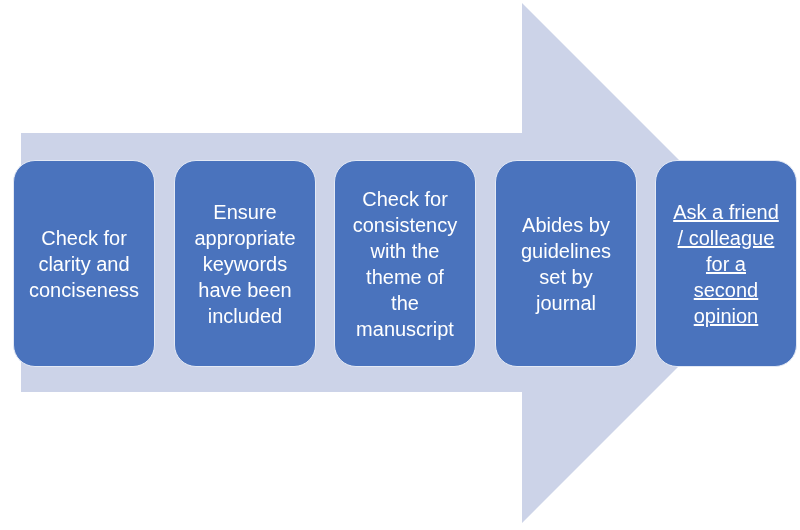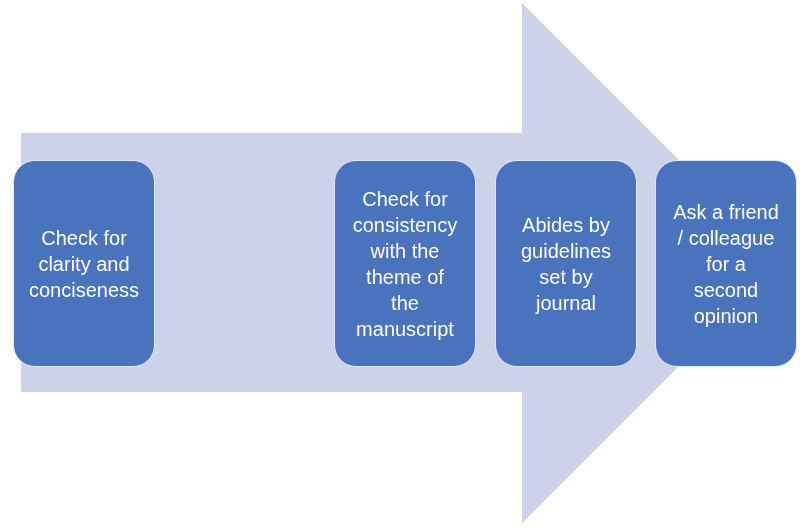--- a/index.html
+++ b/index.html
@@ -41,37 +41,44 @@
     line-height: 26px;
   }
   .step-label {
     white-space: pre-line;
     padding: 0 6px;
   }
   .step-1 { left: 13px;  }
   .step-2 { left: 174px; }
   .step-3 { left: 334px; }
   .step-4 { left: 495px; justify-content: center; }
-  .step-5 { left: 655px; }
+  .step-5 { left: 655px; text-decoration: underline; }
 </style>
 </head>
 <body>
 
 <div class="canvas">
 
   <svg class="arrow-svg" viewBox="0 0 800 530" aria-hidden="true">
     <polygon points="21,133 522,133 522,3 782,263 522,523 522,392 21,392" fill="#ccd3e8"></polygon>
   </svg>
 
   <div class="step step-1">
     <span class="step-label">Check for
 clarity and
 conciseness</span>
   </div>
 
+  <div class="step step-2">
+    <span class="step-label">Ensure
+appropriate
+keywords
+have been
+included</span>
+  </div>
 
   <div class="step step-3">
     <span class="step-label">Check for
 consistency
 with the
 theme of
 the
 manuscript</span>
   </div>
 

